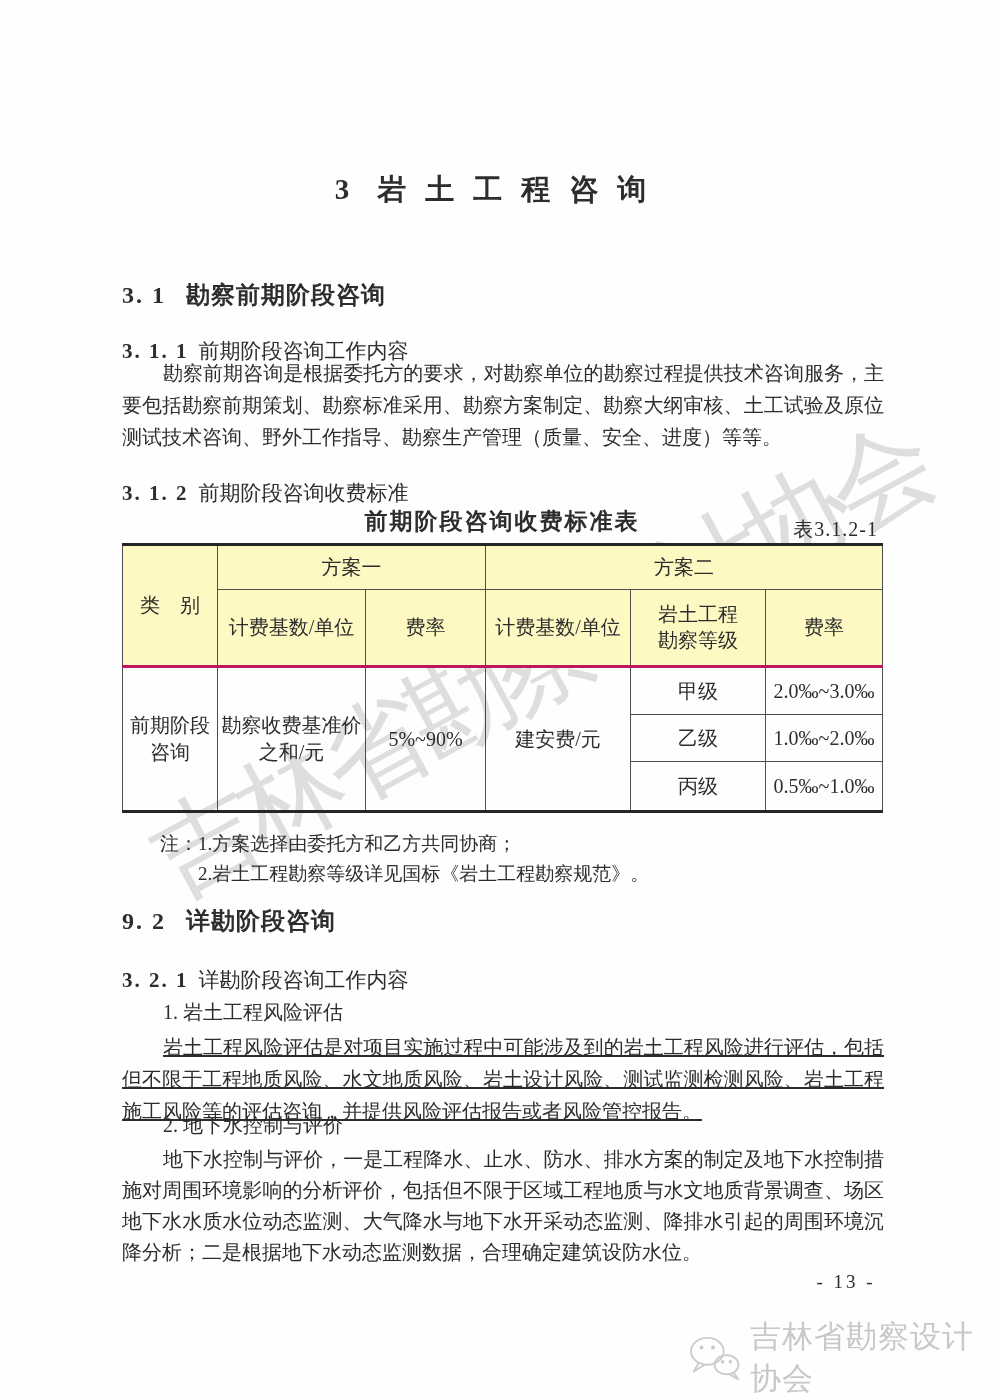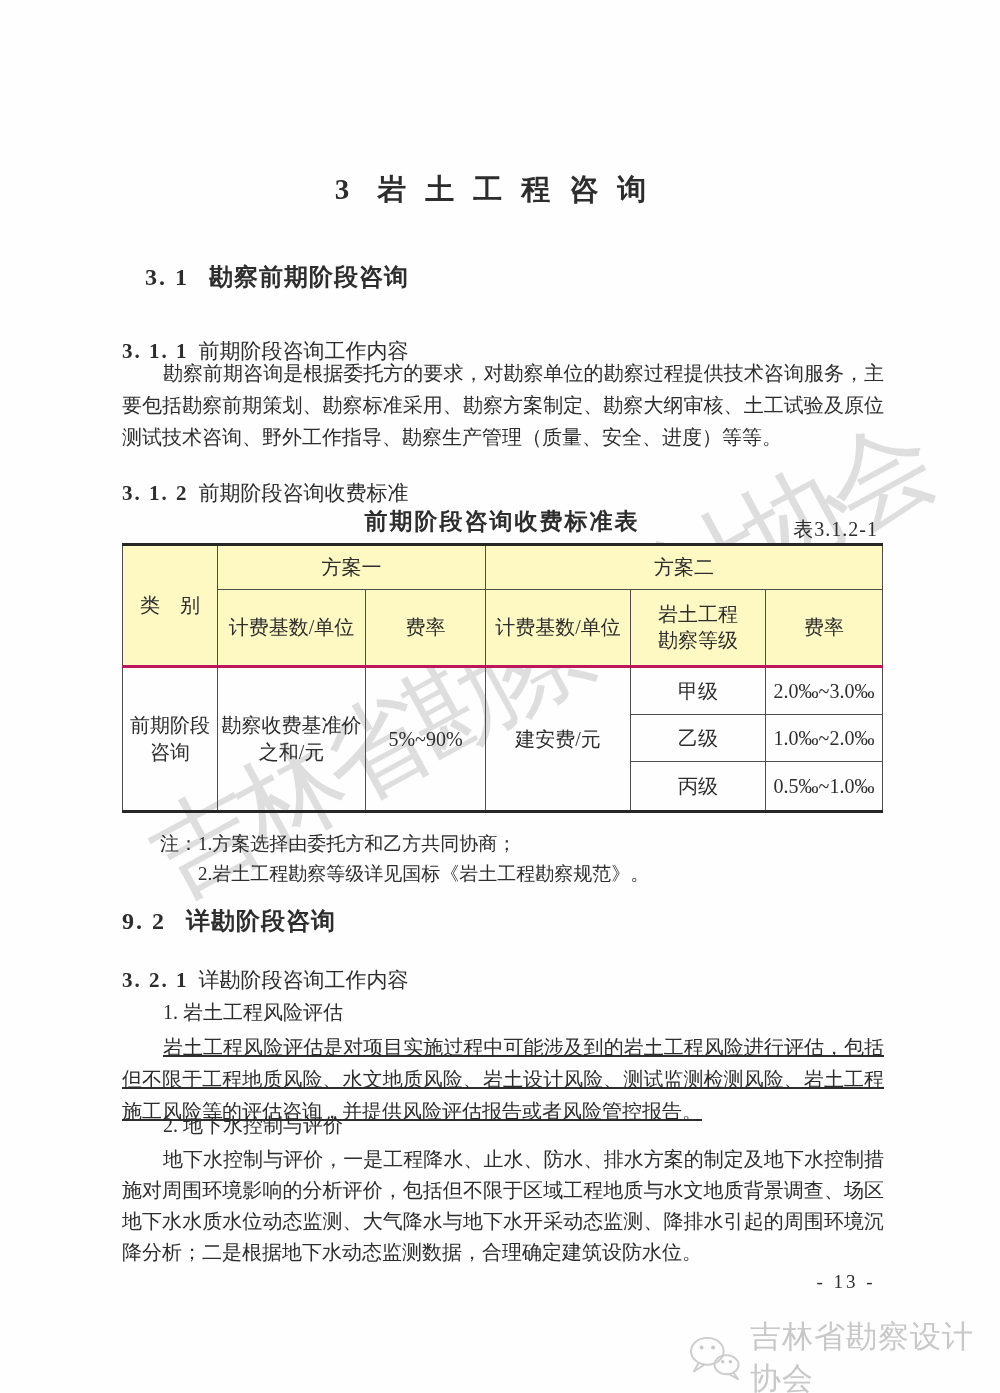--- a/index.html
+++ b/index.html
@@ -66,21 +66,21 @@
 <body>
 
 <div class="page">
 
   <div class="watermark">吉林省勘察设计协会</div>
 
   <div class="layer chapter-title">
     <span class="num">3</span><span class="txt">岩土工程咨询</span>
   </div>
 
-  <div class="layer sec-h" style="top:261px;margin-left:23px;">
+  <div class="layer sec-h" style="top:279px;">
     <span class="num">3. 1</span><span>勘察前期阶段咨询</span>
   </div>
 
   <div class="layer clause-h" style="top:337px;">
     <span class="num">3. 1. 1</span><span>前期阶段咨询工作内容</span>
   </div>
 
   <p class="layer para" style="top:359px;font-family:Liberation Mono, monospace;">勘察前期咨询是根据委托方的要求，对勘察单位的勘察过程提供技术咨询服务，主要包括勘察前期策划、勘察标准采用、勘察方案制定、勘察大纲审核、土工试验及原位测试技术咨询、野外工作指导、勘察生产管理（质量、安全、进度）等等。</p>
 
   <div class="layer clause-h" style="top:479px;">

